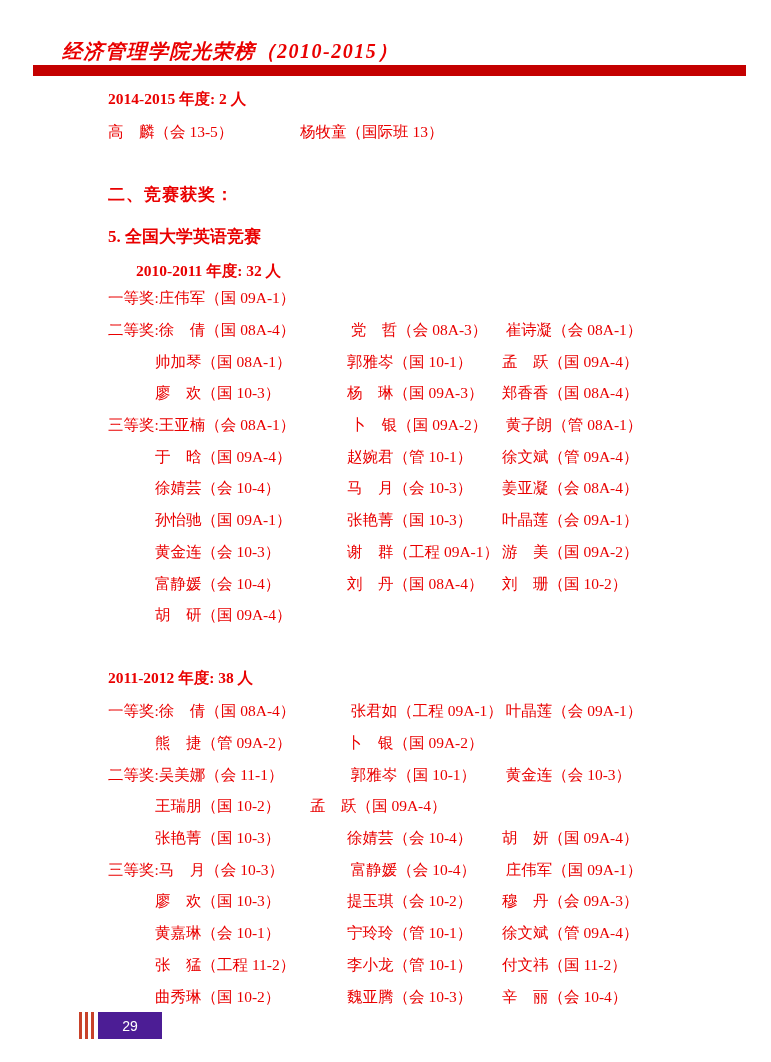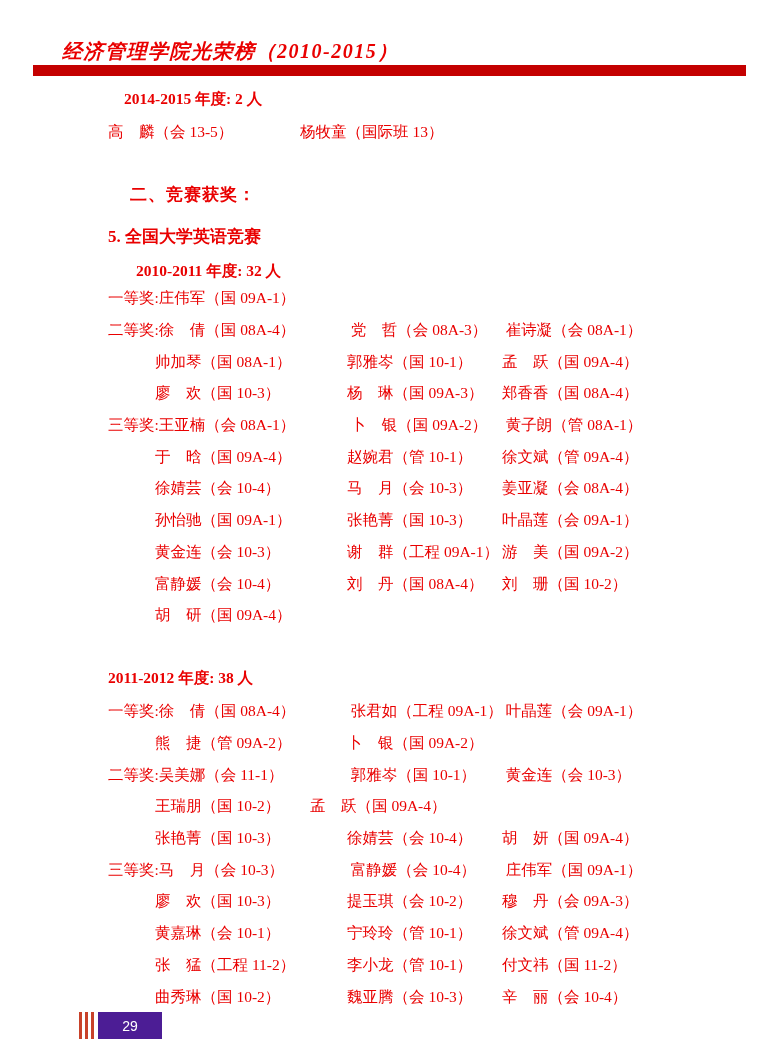--- a/index.html
+++ b/index.html
@@ -8,23 +8,23 @@
     font-family:"Liberation Serif","DejaVu Serif",serif;color:#e90000;
     overflow:hidden;
   }
   .abs{position:absolute;}
   #header-title{
     left:62px;top:38px;font-size:20px;font-weight:bold;font-style:italic;
     letter-spacing:1.5px;white-space:nowrap;
   }
   #divider-bar{left:33px;top:65px;width:713px;height:11px;background:#c40000;}
   .h-year{font-size:15.5px;font-weight:bold;white-space:nowrap;}
-  #year-heading-2014{left:124px;top:89px;}
+  #year-heading-2014{left:108px;top:89px;}
   #intro-names{left:108px;top:117px;}
-  #part-heading{left:108px;top:183px;font-size:17px;font-weight:bold;letter-spacing:1px;white-space:nowrap;margin-left:22px;}
+  #part-heading{left:108px;top:183px;font-size:17px;font-weight:bold;letter-spacing:1px;white-space:nowrap;}
   #competition-heading{left:108px;top:225px;font-size:17px;font-weight:bold;white-space:nowrap;}
   #year-heading-2010{left:108px;top:261px;margin-left:28px;}
   #year-heading-2011{left:108px;top:668px;}
   #block-rows-0{left:108px;top:283px;}
   #block-rows-1{left:108px;top:696px;}
   .row{
     display:flex;align-items:center;height:31.7px;
     font-size:15.5px;white-space:nowrap;
   }
   .award-label{flex:0 0 47px;}

